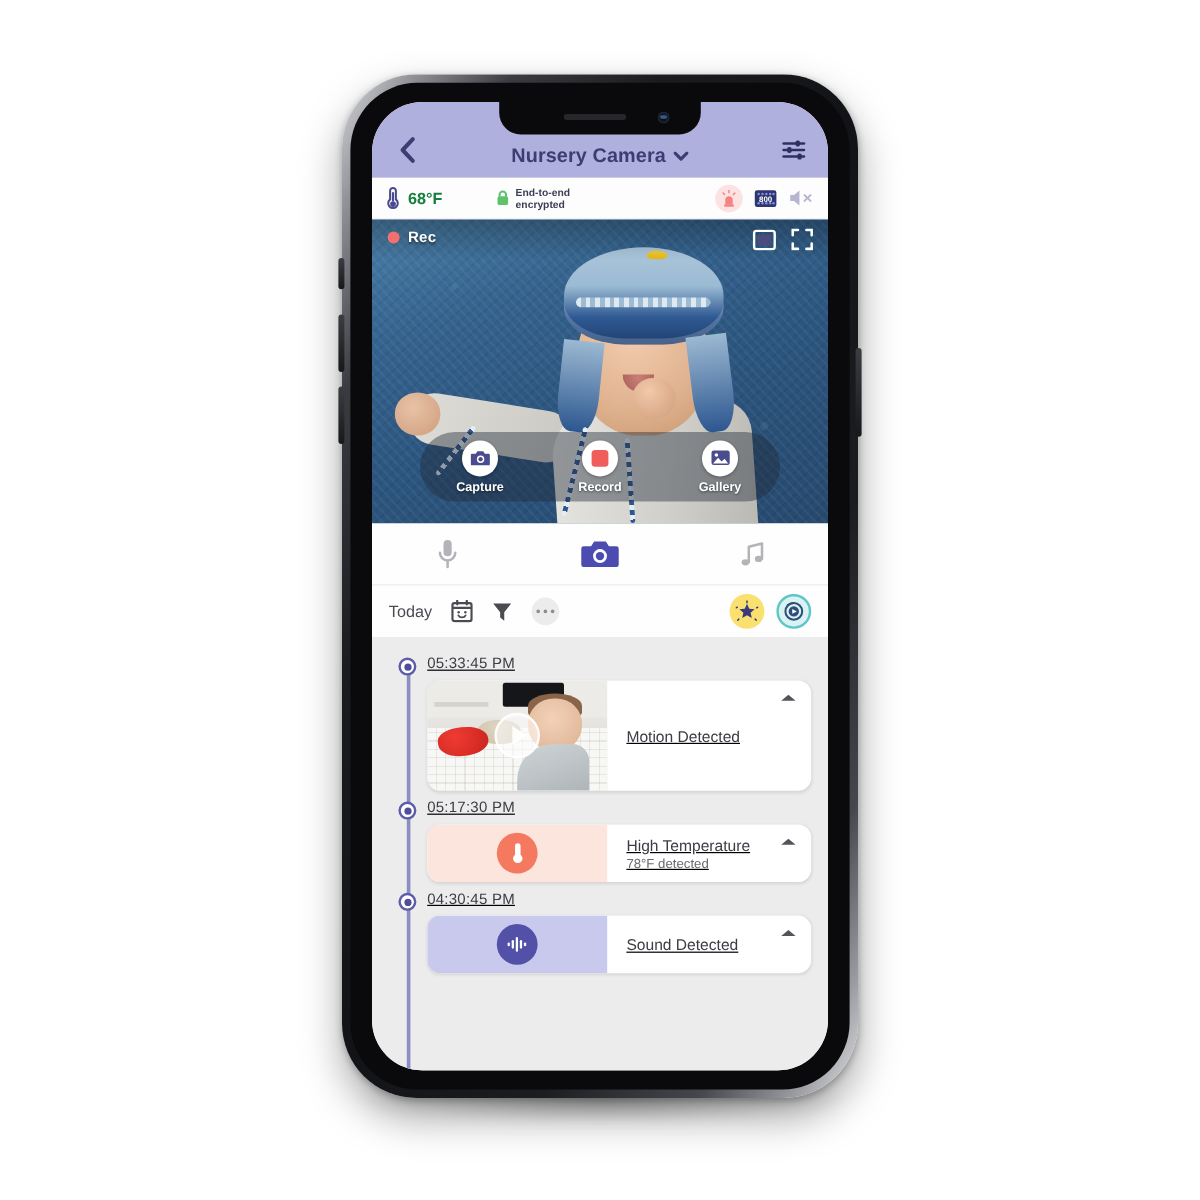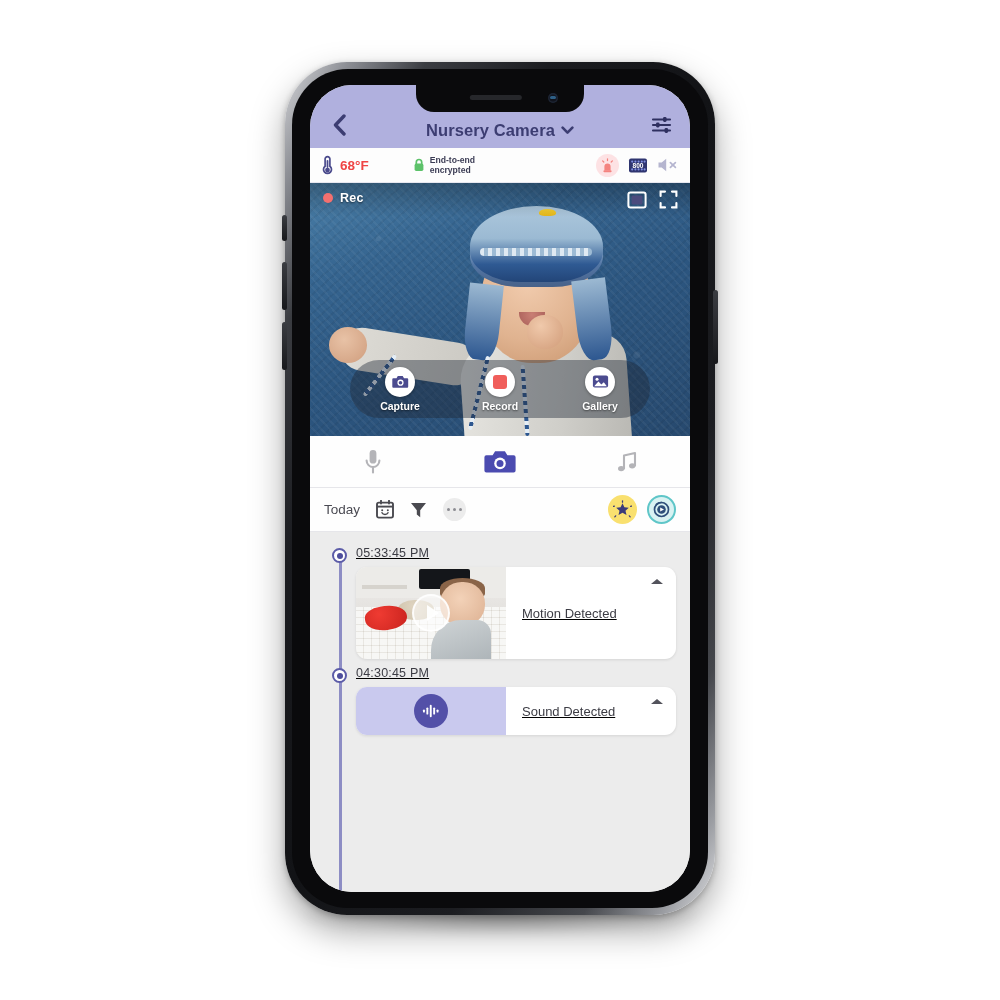--- a/index.html
+++ b/index.html
@@ -90,21 +90,21 @@
   }
   .hdr-settings { width: 30px; height: 30px; display: flex; align-items: center; justify-content: center; flex: 0 0 auto; }
 
   
   .status-strip {
     height: 35px; background: #fdfdfd;
     display: flex; align-items: center; padding: 0 12px;
     border-bottom: 1px solid #e7e7ef;
   }
   .st-temp { display: flex; align-items: center; gap: 7px; }
-  .st-temp-val { font-size: 13.5px; font-weight: bold; color: #ef4444; }
+  .st-temp-val { font-size: 13.5px; font-weight: bold; color: #15803d; }
   .st-enc { display: flex; align-items: center; gap: 5px; margin-left: 44px; }
   .st-enc-text { font-size: 8.6px; font-weight: bold; color: #3c3d55; line-height: 1.18; text-align: left; }
   .st-icons { margin-left: auto; display: flex; align-items: center; gap: 9px; }
   .alarm-badge {
     width: 23px; height: 23px; border-radius: 50%; background: #fde2e4;
     display: flex; align-items: center; justify-content: center;
   }
 
   
   .video-wrap { position: relative; height: 253px; overflow: hidden; background: #2d5b87; }
@@ -596,20 +596,39 @@
               <div class="tm-play"></div>
             </div>
           </div>
           <div class="tl-card-body">
             <div class="tl-card-title">Motion Detected</div>
           </div>
           <div class="tl-collapse"></div>
         </div>
       </div>
 
+      <div class="tl-entry">
+        <div class="tl-dot"></div>
+        <div class="tl-time">05:17:30 PM</div>
+        <div class="tl-card">
+          <div class="tl-card-media media-temp">
+            <div class="media-circle mc-temp">
+              <svg width="11" height="20" viewBox="0 0 11 20">
+                <path d="M5.5 1.8 a2.3 2.3 0 0 1 2.3 2.3 v7.1 a3.9 3.9 0 1 1 -4.6 0 V4.1 a2.3 2.3 0 0 1 2.3 -2.3 z" fill="#ffffff"></path>
+                <circle cx="5.5" cy="15" r="2.6" fill="#ffffff"></circle>
+              </svg>
+            </div>
+          </div>
+          <div class="tl-card-body">
+            <div class="tl-card-title">High Temperature</div>
+            <div class="tl-card-sub">78°F  detected</div>
+          </div>
+          <div class="tl-collapse"></div>
+        </div>
+      </div>
 
       <div class="tl-entry">
         <div class="tl-dot"></div>
         <div class="tl-time">04:30:45 PM</div>
         <div class="tl-card">
           <div class="tl-card-media media-sound">
             <div class="media-circle mc-sound">
               <svg width="20" height="16" viewBox="0 0 20 16">
                 <g fill="#ffffff">
                   <rect x="2" y="6.4" width="1.9" height="3.2" rx="0.95"></rect>

